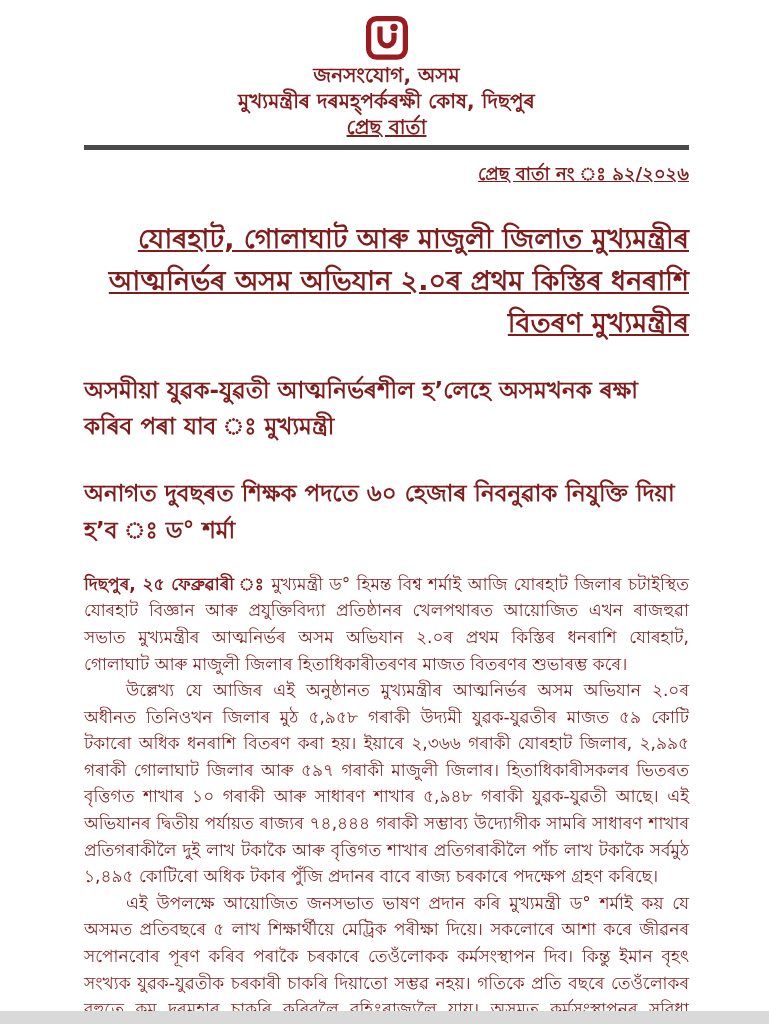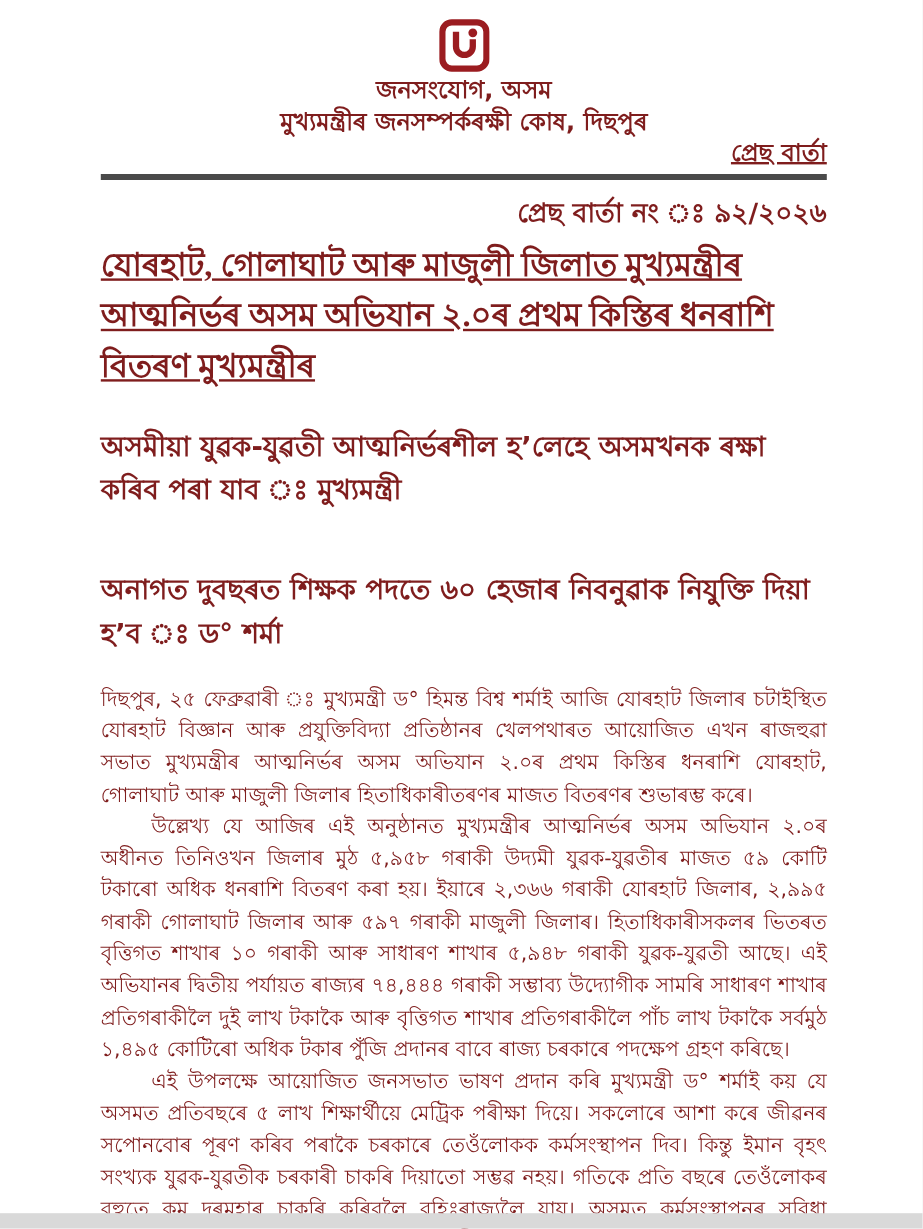--- a/index.html
+++ b/index.html
@@ -12,55 +12,55 @@
     overflow:hidden;
     font-family:"DejaVu Sans", sans-serif;
     color:#7f1d1d;
   }
   .inner { padding:12px 80px 0 84px; }
 
   
   .masthead { text-align:center; }
   .logo { display:block; margin:2px auto 2px auto; width:42px; height:46px; }
   .org-line { font-weight:700; font-size:20px; line-height:1.3; }
-  .doc-type { font-weight:700; font-size:20px; line-height:1.3; text-decoration:underline;text-align:right; }
+  .doc-type { font-weight:700; font-size:20px; line-height:1.3; text-decoration:underline; }
 
   .head-rule { height:5px; background:#4a4a4a; margin-top:5px; }
 
-  .press-no { text-align:right; font-weight:700; font-size:22px; margin-top:10px; }
+  .press-no { text-align:right; font-weight:700; font-size:18px; margin-top:10px;text-decoration:underline; }
 
   .headline {
-    text-align:left; font-weight:700; font-size:27px; line-height:1.55;
-    text-decoration:underline; margin-top:4px;font-family:Liberation Serif, serif;
+    text-align:right; font-weight:700; font-size:27px; line-height:1.55;
+    text-decoration:underline; margin-top:27px;
   }
   .subhead { text-align:left; font-weight:700; font-size:23px; line-height:1.6; }
   .subhead-1 { margin-top:28px; }
-  .subhead-2 { margin-top:46px; }
+  .subhead-2 { margin-top:30px; }
 
   
   .body-text { margin-top:22px; font-size:17px; line-height:26.6px; text-align:justify; }
   .body-text p { margin:0; }
   .p-indent { text-indent:42px; }
-  .dateline { font-weight:400; }
+  .dateline { font-weight:700; }
   .scan-edge { position:absolute; left:0; right:0; bottom:0; height:13px; background:#d9d9d9; }
 </style>
 </head>
 <body>
 
 <div class="page">
   <div class="inner">
 
     <div class="masthead">
       <svg class="logo" viewBox="0 0 48 52" aria-hidden="true">
         <rect x="3" y="5" width="42" height="44" rx="9" fill="none" stroke="#9b1c20" stroke-width="6"></rect>
         <path d="M16 14 v14 a8 8 0 0 0 16 0 v-7" fill="none" stroke="#9b1c20" stroke-width="6"></path>
         <circle cx="32" cy="15" r="4.2" fill="#9b1c20"></circle>
       </svg>
       <div class="org-line">জনসংযোগ, অসম</div>
-      <div class="org-line">মুখ্যমন্ত্ৰীৰ জনসম্পৰ্কৰক্ষী কোষ, দিছপুৰ</div>
+      <div class="org-line">মুখ্যমন্ত্ৰীৰ দৰমহ্পৰ্কৰক্ষী কোষ, দিছপুৰ</div>
       <div class="doc-type">প্ৰেছ বাৰ্তা</div>
     </div>
 
     <div class="head-rule"></div>
 
     <div class="press-no">প্ৰেছ বাৰ্তা নং ঃ ৯২/২০২৬</div>
 
     <div class="headline">যোৰহাট, গোলাঘাট আৰু মাজুলী জিলাত মুখ্যমন্ত্ৰীৰ আত্মনিৰ্ভৰ অসম অভিযান ২.০ৰ প্ৰথম কিস্তিৰ ধনৰাশি বিতৰণ মুখ্যমন্ত্ৰীৰ</div>
 
     <div class="subhead subhead-1">অসমীয়া যুৱক-যুৱতী আত্মনিৰ্ভৰশীল হ’লেহে অসমখনক ৰক্ষা কৰিব পৰা যাব ঃ মুখ্যমন্ত্ৰী</div>

